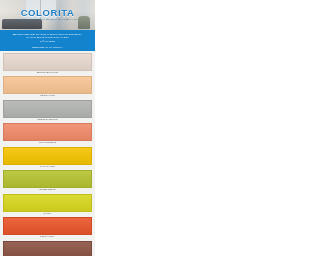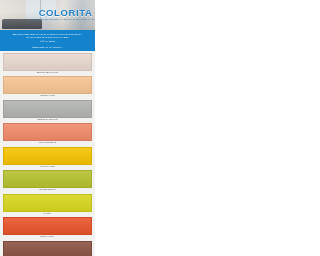--- a/index.html
+++ b/index.html
@@ -8,21 +8,20 @@
     background:#ffffff;
     font-family:"Liberation Sans", sans-serif;
     overflow:hidden;
   }
   .page{width:95px;height:256px;position:relative;overflow:hidden;background:#f2f2f0;}
 
   
   .hero{
     position:relative;width:95px;height:30px;overflow:hidden;
     background:#86efac;
-    padding-left:36px;
   }
   .hero-photo{
     position:absolute;inset:0;
     background:
       linear-gradient(180deg, rgba(255,255,255,.30) 0%, rgba(255,255,255,0) 45%),
       linear-gradient(92deg,#e8e4de 0%,#dfdcd6 18%,#cfd4d8 33%,#e6e3dd 48%,
                       #b9c2c8 62%,#d9d6d0 76%,#cdd3d7 88%,#e3e0da 100%);
   }
   .hero-win{
     position:absolute;top:0;left:26px;width:30px;height:19px;

